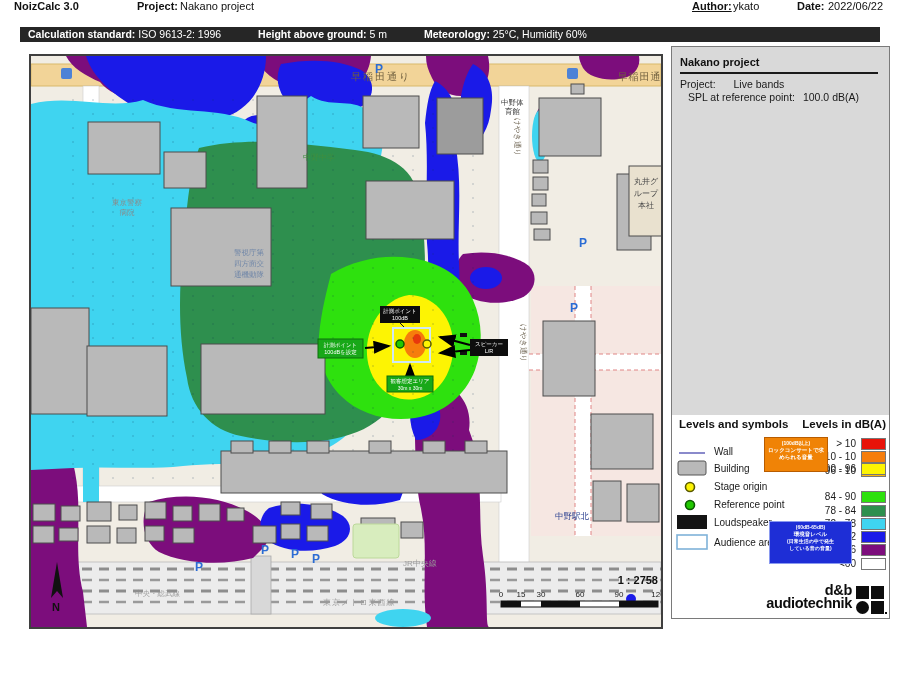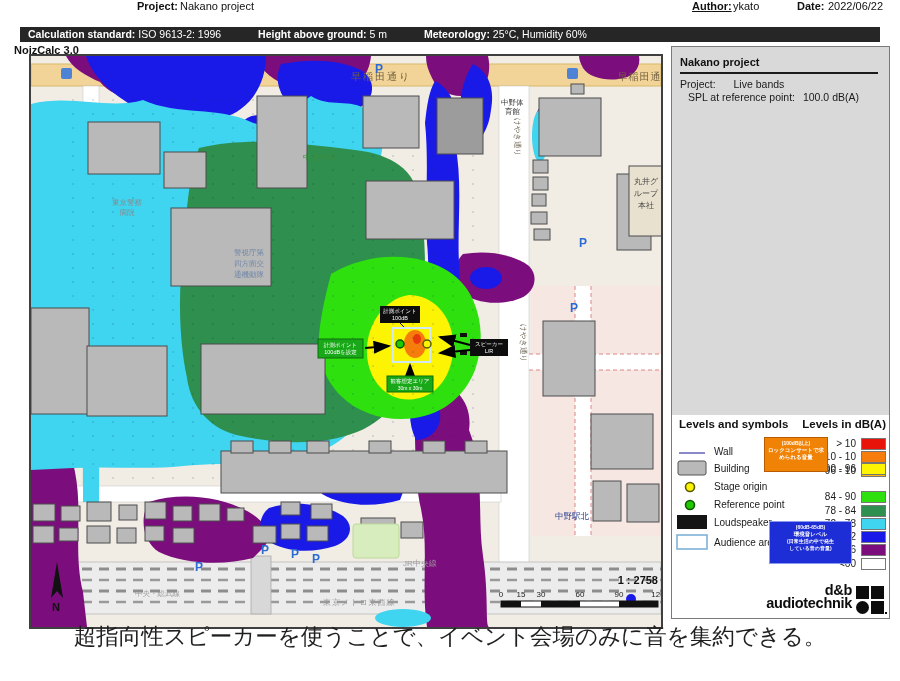--- a/index.html
+++ b/index.html
@@ -45,21 +45,21 @@
   #dbsquares .s3{left:0;top:15px;border-radius:50%;} #dbsquares .s4{left:15px;top:15px;}
   #dbsquares .rdot{position:absolute;left:29px;top:26px;width:2px;height:2px;background:#0d0d0d;}
   
   #caption{position:absolute;left:0;top:623px;width:900px;text-align:center;color:#1f1f1f;
            font-size:22.5px;line-height:27px;white-space:nowrap;}
 </style>
 </head>
 <body>
 
 <div id="hdr">
-  <span style="left:14px;margin-top:44px;"><b>NoizCalc 3.0</b></span>
+  <span style="left:14px;"><b>NoizCalc 3.0</b></span>
   <span style="left:137px;"><b>Project:</b></span>
   <span style="left:180px;">Nakano project</span>
   <span style="left:692px;text-decoration:underline;"><b>Author:</b></span>
   <span style="left:733px;">ykato</span>
   <span style="left:797px;"><b>Date:</b></span>
   <span style="left:828px;">2022/06/22</span>
 </div>
 
 <div id="calcbar">
   <span class="seg"><b>Calculation standard:</b>
@@ -416,14 +416,13 @@
   <div id="dbsquares">
     <i class="s1"></i>
       <i class="s2"></i>
       <i class="s3"></i>
       <i class="s4"></i>
       <span class="rdot"></span>
   </div>
 </div>
 
 <div id="caption">
-  <div>超指向性スピーカーを使うことで、イベント会場のみに音を集約できる。</div>
 </div>
 
 </body></html>

